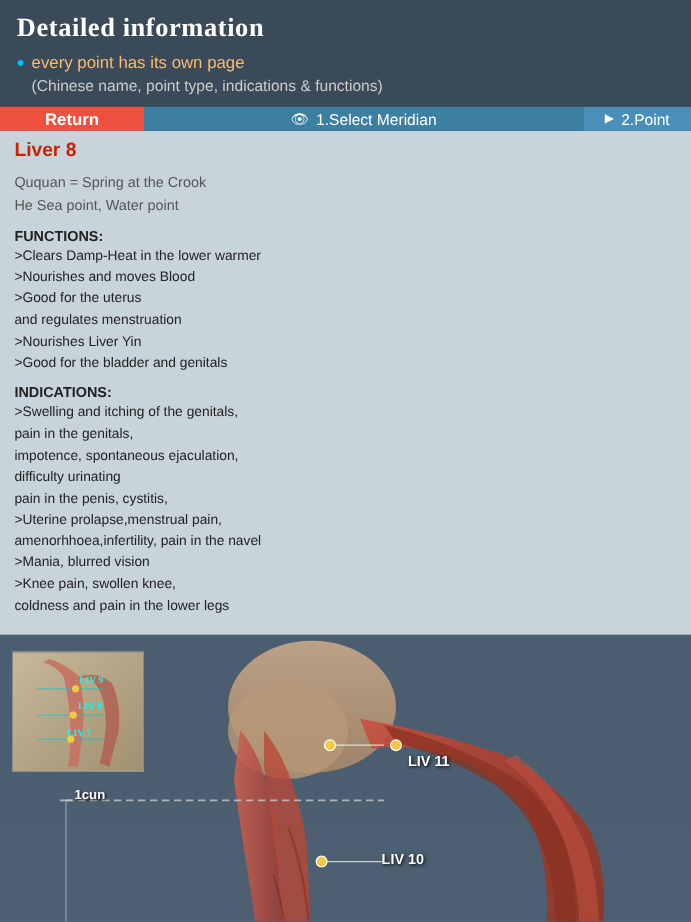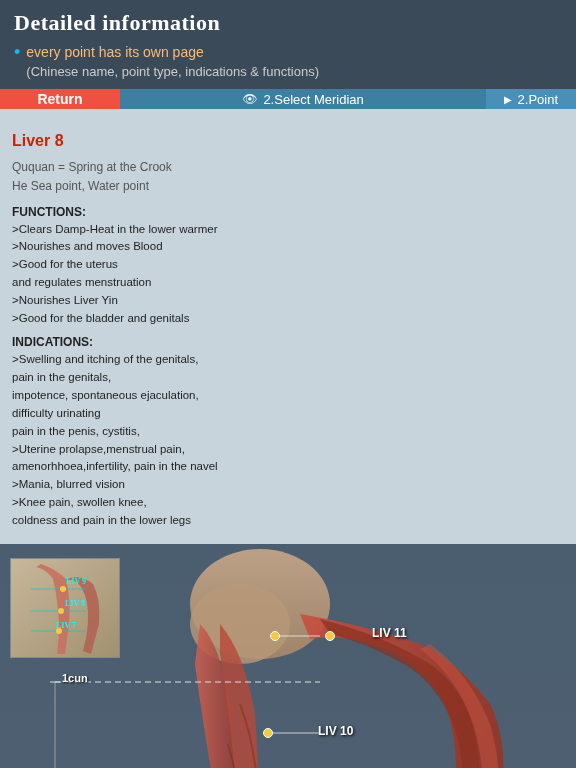--- a/index.html
+++ b/index.html
@@ -87,21 +87,21 @@
       font-size: 12px;
     }
     .arrow-icon {
       font-size: 10px;
     }
 
     
     #content-panel {
       background: #c8d4dc;
       margin: 0;
-      padding: 23px 12px 10px 12px;
+      padding: 8px 12px 10px 12px;
     }
     #point-title {
       color: #cc2200;
       font-size: 16px;
       font-weight: bold;
       margin-bottom: 8px;
     }
     #point-subtitle {
       color: #555555;
       font-size: 12px;
@@ -207,21 +207,21 @@
       <div id="subtitle-line1">every point has its own page</div>
       <div id="subtitle-line2">(Chinese name, point type, indications &amp; functions)</div>
     </div>
   </div>
 </div>
 
 <div id="navbar">
   <div id="return-btn">Return</div>
   <div id="select-meridian-btn">
     <span class="eye-icon">👁</span>
-    <span>2.Select Meridian</span>
+    <span>1.Select Meridian</span>
   </div>
   <div id="point-btn">
     <span class="arrow-icon">▶</span>
     <span>2.Point</span>
   </div>
 </div>
 
 <div id="content-panel">
   <div id="point-title">Liver 8</div>
   <div id="point-subtitle">
@@ -341,20 +341,20 @@
       </svg>
       
       <div class="thumb-point" style="position:absolute; top:18px; left:55px; color:#00ffff; font-size:8px;">LIV 9</div>
       <div class="thumb-point" style="position:absolute; top:40px; left:54px; color:#00ffff; font-size:8px;">LIV 8</div>
       <div class="thumb-point" style="position:absolute; top:62px; left:45px; color:#00ffff; font-size:8px;text-align:center;">LIV 7</div>
     </div>
   </div>
 
   <div class="point-dot" style="left:275px; top:92px;"></div>
   <div class="point-dot" style="left:330px; top:92px;"></div>
-  <div class="point-label" style="left:340px; top:82px;margin-left:32px;">LIV 11</div>
+  <div class="point-label" style="left:340px; top:98px;">LIV 11</div>
 
   <div class="point-dot" style="left:268px; top:189px;"></div>
   <div class="point-label" style="left:318px; top:180px;">LIV 10</div>
 
   <div class="measure-label" style="left:62px; top:128px;">1cun</div>
 
 </div>
 
 </body></html>

